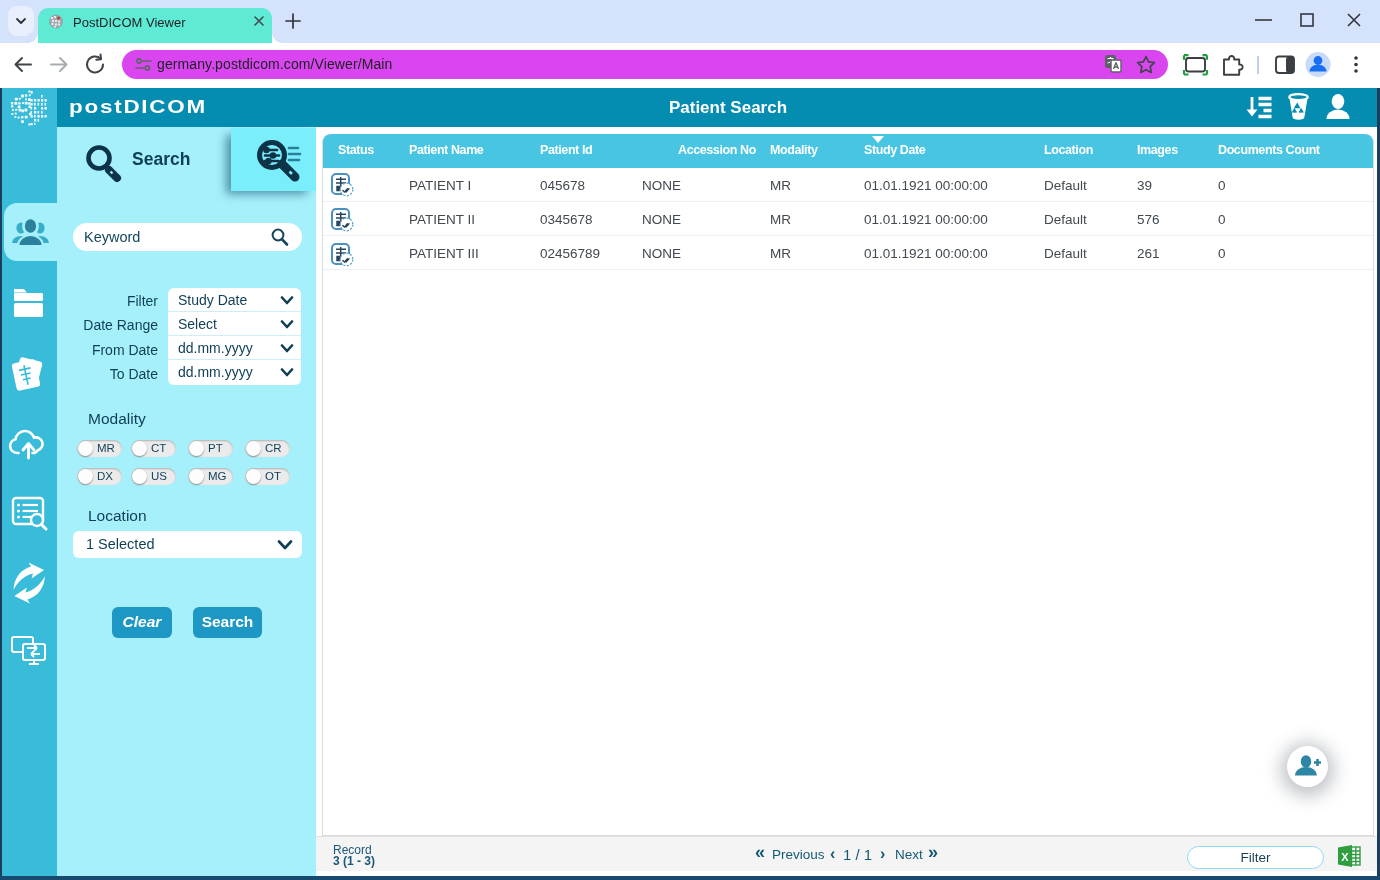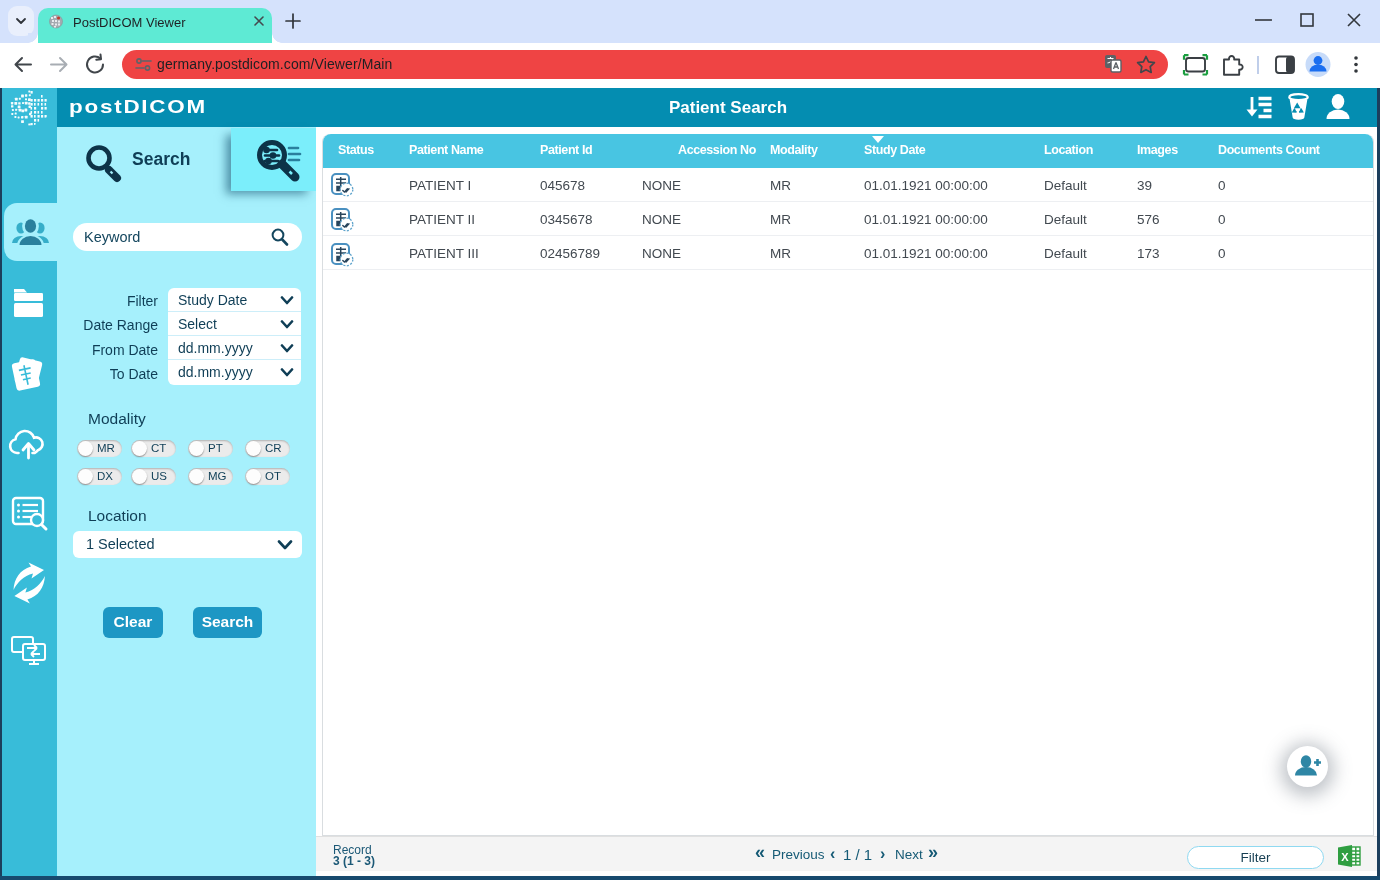--- a/index.html
+++ b/index.html
@@ -7,21 +7,21 @@
 
 #tabstrip { position:absolute; left:0; top:0; width:1380px; height:43px; background:#d5e2fc; }
 #chevbtn { position:absolute; left:8px; top:6px; width:26px; height:30px; border-radius:9px; background:#e9effc; }
 #tab { position:absolute; left:38px; top:8px; width:234px; height:35px; background:#5eead4; border-radius:10px 10px 0 0; }
 #tabtitle { position:absolute; left:35px; top:7px; font-size:13px; color:#1f2124; white-space:nowrap; }
 #favicon { position:absolute; left:11px; top:6px; width:14px; height:15px; }
 #tabclose { position:absolute; left:212px; top:4px; width:18px; height:18px; }
 #newtab { position:absolute; left:284px; top:12px; width:18px; height:18px; }
 #wincontrols { position:absolute; right:0; top:0; height:43px; }
 #toolbar { position:absolute; left:0; top:43px; width:1380px; height:45px; background:#fff; }
-#omnibox { position:absolute; left:122px; top:7px; width:1046px; height:29px; border-radius:15px; background:#ef4444; }
+#omnibox { position:absolute; left:122px; top:7px; width:1046px; height:29px; border-radius:15px; background:#d946ef; }
 #urltext { position:absolute; left:35px; top:6px; font-size:14px; color:#1e2023; letter-spacing:0.1px; }
 
 #app { position:absolute; left:0; top:88px; width:1380px; height:792px; background:#fff; }
 #appheader { position:absolute; left:0; top:0; width:1380px; height:39px; background:#048db1; }
 #logobox { position:absolute; left:0; top:0; width:57px; height:39px; background:#38bcd9; }
 #logotext { position:absolute; left:69px; top:8px; color:#fff; font-size:19px; font-weight:bold; letter-spacing:1.5px; transform:scaleX(1.18); transform-origin:left center; }
 #pagetitle { position:absolute; left:76px; width:1304px; top:10px; text-align:center; color:#fff; font-size:17px; font-weight:bold; }
 #sidebar { position:absolute; left:0; top:39px; width:57px; height:753px; background:#38bcd9; }
 #frameL { position:absolute; left:0; top:0; width:2px; height:792px; background:#1c3e5c; z-index:50; }
 #frameR { position:absolute; right:0; top:0; width:3px; height:792px; background:#1c3e5c; z-index:50; }
@@ -435,21 +435,21 @@
           <span class="toglabel">OT</span>
         </div>
     </div>
     <div class="seclabel" style="top:380px;">Location</div>
     <div id="locdrop">
       <span id="loctext">1 Selected</span>
       <svg class="chev" style="top:9px;right:9px;" width="16" height="10">
           <path d="M2 1.5 L8 8 L14 1.5" stroke="#0f3e56" stroke-width="2.6" fill="none" stroke-linecap="round" stroke-linejoin="round"></path>
         </svg>
     </div>
-    <div class="btn" style="left:46px; width:60px;">Clear</div>
+    <div class="btn" style="left:55px; width:60px;font-style:italic;">Clear</div>
     <div class="btn" style="left:136px; width:69px;">Search</div>
   </div>
 
   <div id="main">
     <div id="tablewrap">
       <div id="thead">
         <span class="hcell" style="left:15px;">Status</span>
         <span class="hcell" style="left:86px;">Patient Name</span>
         <span class="hcell" style="left:217px;">Patient Id</span>
         <span class="hcell" style="left:319px;margin-left:36px;">Accession No</span>
@@ -480,21 +480,21 @@
         <span class="tcell" style="left:814px;">576</span>
         <span class="tcell" style="left:895px;">0</span>
       </div>
       <div class="trow" style="top:102px;">
         <span class="tcell" style="left:86px;">PATIENT III</span>
         <span class="tcell" style="left:217px;">02456789</span>
         <span class="tcell" style="left:319px;">NONE</span>
         <span class="tcell" style="left:447px;">MR</span>
         <span class="tcell" style="left:541px;">01.01.1921 00:00:00</span>
         <span class="tcell" style="left:721px;">Default</span>
-        <span class="tcell" style="left:814px;">173</span>
+        <span class="tcell" style="left:814px;">261</span>
         <span class="tcell" style="left:895px;">0</span>
       </div>
     </div>
     <div id="tfooter">
       <div id="record">Record<br><b>3 (1 - 3)</b></div>
       <div id="pager">
         <span class="pg" style="left:439px;font-size:18px;font-weight:bold;top:-2px;">«</span>
         <span class="pg" style="left:456px;">Previous</span>
         <span class="pg" style="left:514px;font-size:16px;font-weight:bold;top:-1px;">‹</span>
         <span class="pg" style="left:527px;font-size:15px;font-weight:normal;text-align:center;">1 / 1</span>

